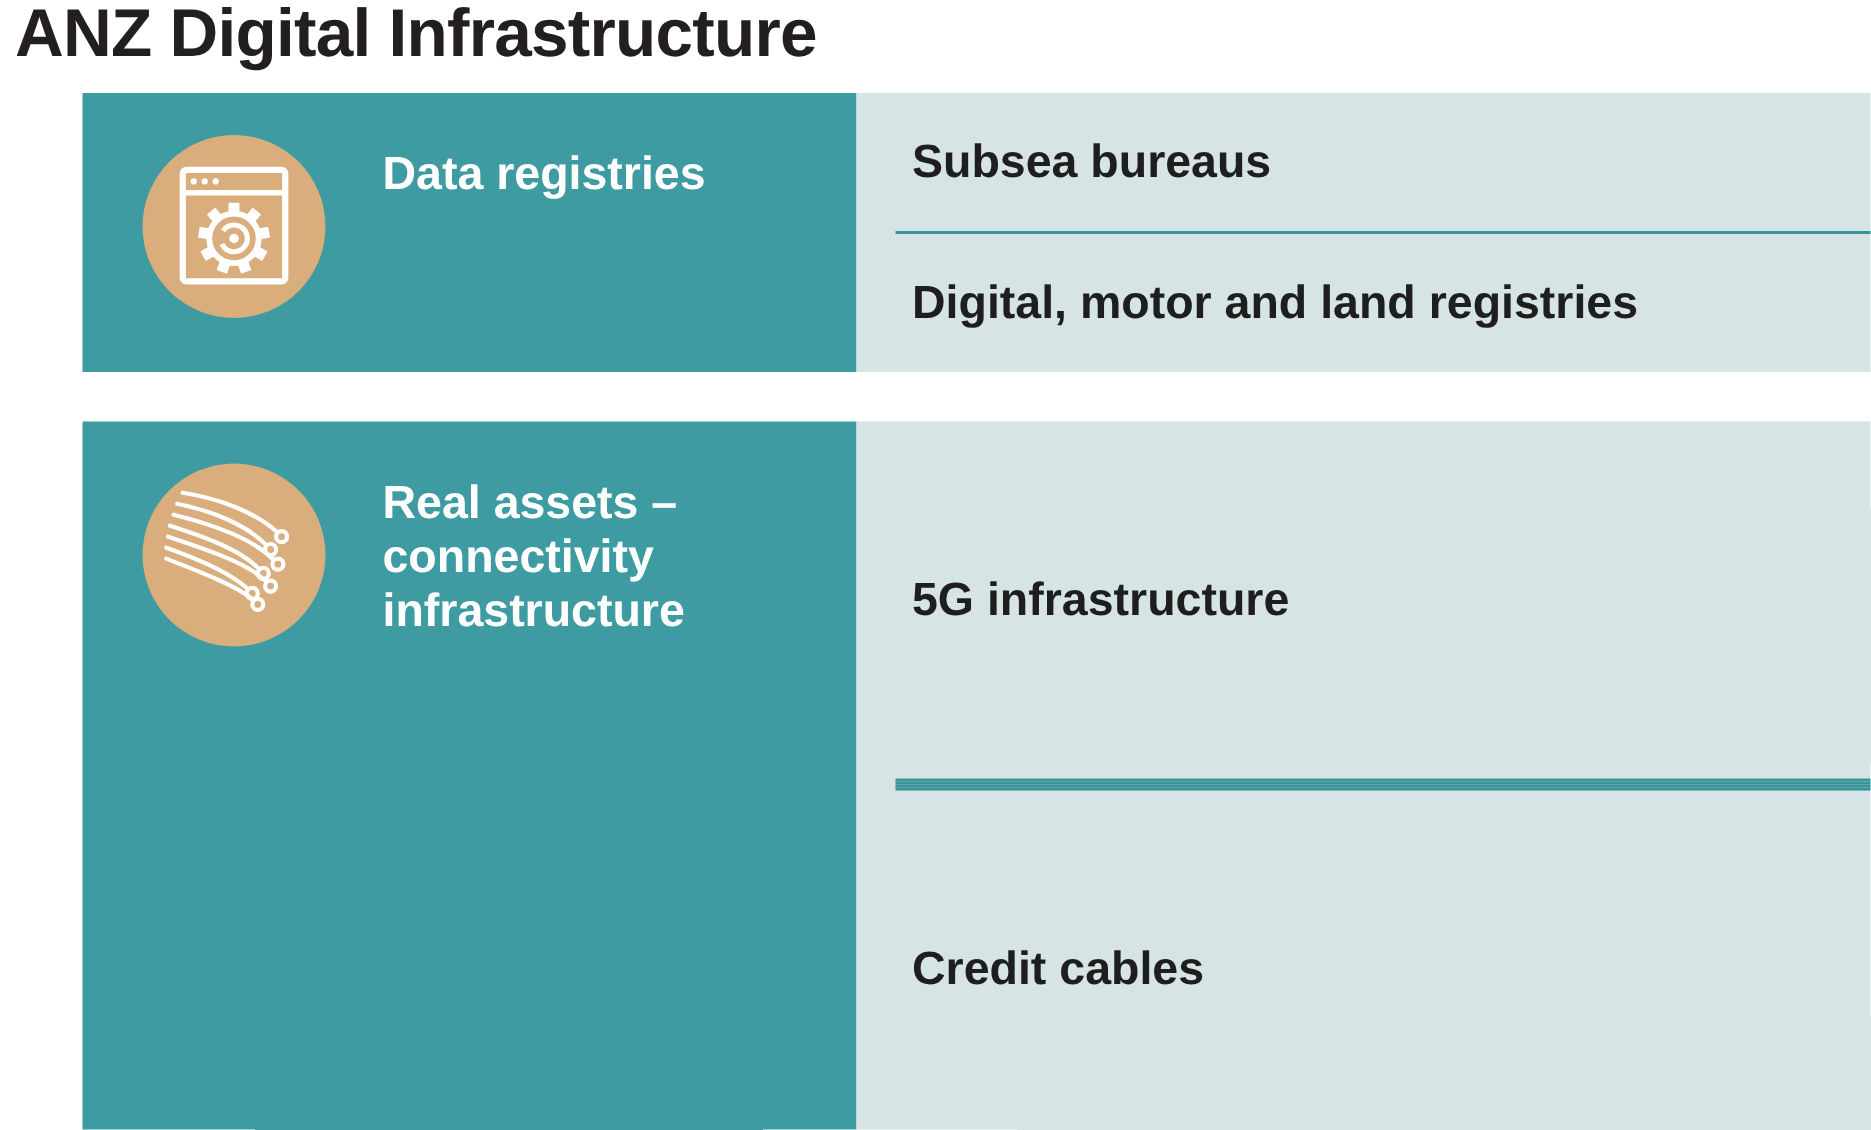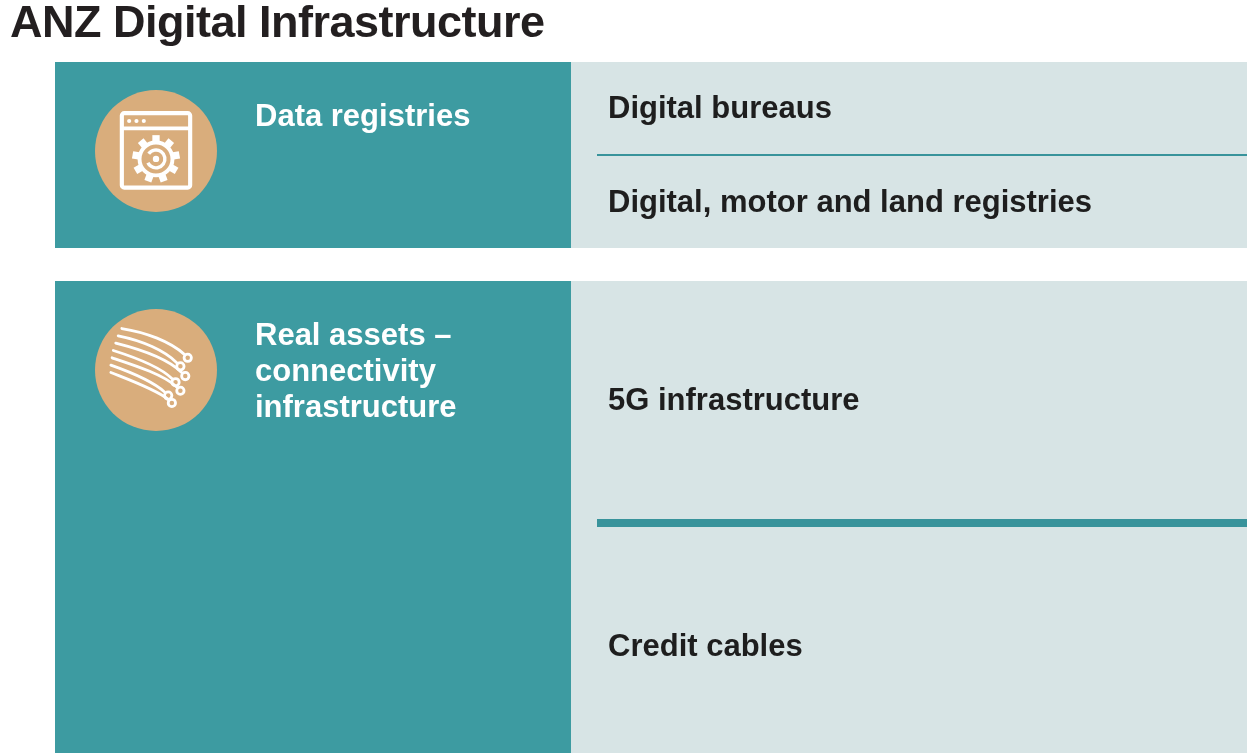--- a/index.html
+++ b/index.html
@@ -98,21 +98,21 @@
               <circle r="13.5" stroke-width="3.2"></circle>
               <circle r="7.3" stroke-width="2.8" stroke-dasharray="38 7.9" transform="rotate(-145)"></circle>
               <circle r="2.6" fill="#fff" stroke="none"></circle>
             </g>
           </svg>
         </div>
         <div class="cat-label">Data registries</div>
       </div>
       <div class="right">
         <div class="cell">
-          <span>Digital bureaus</span>
+          <span>Subsea bureaus</span>
         </div>
         <div class="divider"></div>
         <div class="cell">
           <span>Digital, motor and land registries</span>
         </div>
       </div>
     </section>
 
     <section class="row row-2">
       <div class="left">

